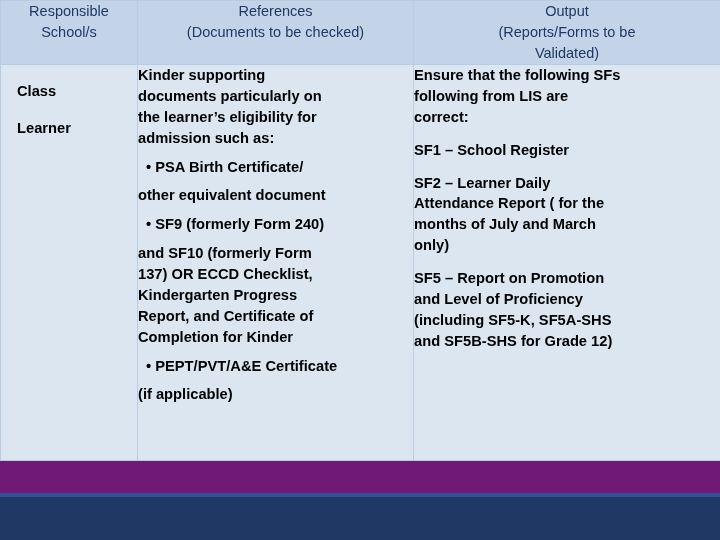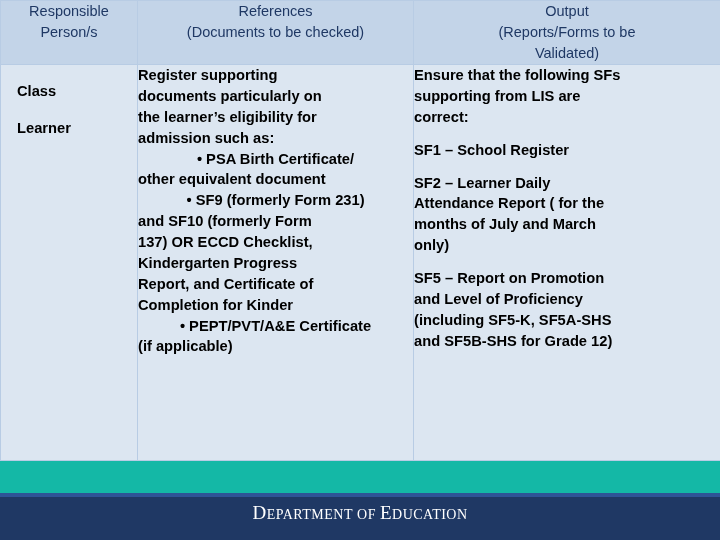--- a/index.html
+++ b/index.html
@@ -13,21 +13,21 @@
     font-family: "Liberation Sans", sans-serif;
     overflow: hidden;
     position: relative;
   }
 
   .slide {
     position: absolute;
     left: 0; top: 0;
     width: 720px;
     height: 540px;
-    background: #14b8a6;
+    background: #701a75;
   }
 
   
   .tbl {
     position: absolute;
     left: 0;
     top: 0;
     width: 720px;
     border-collapse: collapse;
     table-layout: fixed;
@@ -62,22 +62,21 @@
     padding: 10px 8px 12px 8px;
     height: 395px;
   }
   .body-cell p {
     margin: 0;
   }
   .body-cell p.gap {
     margin-top: 12px;
   }
   .body-cell .bullet-line {
-    margin: 0;
-    text-align: center;
+    margin: 8px;
   }
 
   
   .col1-text p { margin: 16px; }
 
   
   .bottom-band {
     position: absolute;
     left: 0;
     bottom: 0;
@@ -116,73 +115,70 @@
   <table class="tbl">
     <colgroup>
       <col class="c1">
         <col class="c2">
         <col class="c3">
     </colgroup>
     <thead>
       <tr>
         <th class="hdr-cell">
           <span class="line">Responsible</span>
-          <span class="line">Person/s</span>
+          <span class="line">School/s</span>
         </th>
         <th class="hdr-cell">
           <span class="line">References</span>
           <span class="line">(Documents to be checked)</span>
         </th>
         <th class="hdr-cell">
           <span class="line">Output</span>
           <span class="line">(Reports/Forms to be</span>
           <span class="line">Validated)</span>
         </th>
       </tr>
     </thead>
     <tbody>
       <tr>
         <td class="body-cell col1-text">
           <p>Class</p>
           <p>Learner</p>
         </td>
         <td class="body-cell">
-          <p>Register supporting</p>
+          <p>Kinder supporting</p>
           <p>documents particularly on</p>
           <p>the learner’s eligibility for</p>
           <p>admission such as:</p>
           <p class="bullet-line">• PSA  Birth Certificate/</p>
           <p>other equivalent document</p>
-          <p class="bullet-line">• SF9 (formerly Form 231)</p>
+          <p class="bullet-line">• SF9 (formerly Form 240)</p>
           <p>and SF10 (formerly Form</p>
           <p>137) OR ECCD Checklist,</p>
           <p>Kindergarten Progress</p>
           <p>Report, and Certificate of</p>
           <p>Completion for Kinder</p>
           <p class="bullet-line">• PEPT/PVT/A&amp;E Certificate</p>
           <p>(if applicable)</p>
         </td>
         <td class="body-cell">
           <p>Ensure that the following SFs</p>
-          <p>supporting from LIS are</p>
+          <p>following from LIS are</p>
           <p>correct:</p>
           <p class="gap">SF1 – School Register</p>
           <p class="gap">SF2 – Learner Daily</p>
           <p>Attendance Report ( for the</p>
           <p>months of July and March</p>
           <p>only)</p>
           <p class="gap">SF5 – Report on Promotion</p>
           <p>and Level of Proficiency</p>
           <p>(including SF5-K, SF5A-SHS</p>
           <p>and SF5B-SHS for Grade 12)</p>
         </td>
       </tr>
     </tbody>
   </table>
 
   <div class="bottom-band">
     <div class="accent"></div>
-    <div class="deped-logo">
-      <span>D</span><span class="small">EPARTMENT</span><span class="small">&nbsp;</span><span class="small">OF</span><span class="small">&nbsp;</span><span>E</span><span class="small">DUCATION</span>
-    </div>
   </div>
 
 </div>
 
 </body></html>

